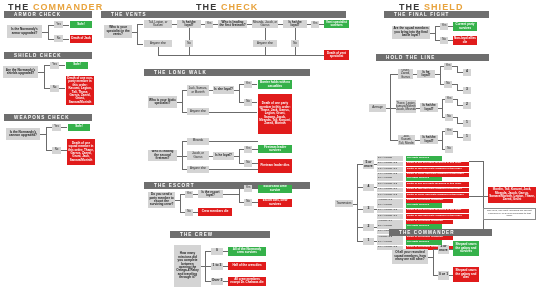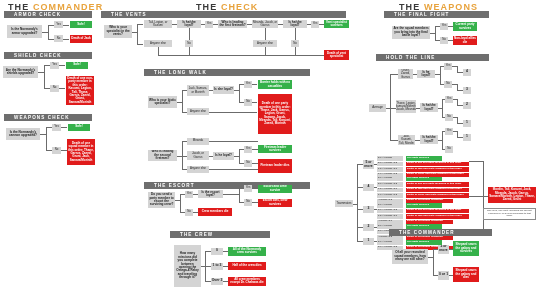--- a/index.html
+++ b/index.html
@@ -39,21 +39,21 @@
   .lnh{height:0.5px;}
   .lnv{width:0.5px;}
 </style>
 </head>
 <body>
 
 <div class="page">
 
   <div class="coltitle" style="left:8px;top:2px;"><span>THE </span><span class="hl">COMMANDER</span></div>
   <div class="coltitle" style="left:196px;top:2px;"><span>THE </span><span class="hl">CHECK</span></div>
-  <div class="coltitle" style="left:399px;top:2px;"><span>THE </span><span class="hl">WEAPONS</span></div>
+  <div class="coltitle" style="left:399px;top:2px;"><span>THE </span><span class="hl">SHIELD</span></div>
 
   <div class="secbar" style="left:4px;top:11px;width:88px;">ARMOR CHECK</div>
   <div class="node q" style="left:7px;top:25px;width:35px;height:13px;">Is the Normandy's armor upgraded?</div>
   <div class="ln lnh" style="left:42px;top:31.5px;width:6px;"></div>
   <div class="ln lnv" style="left:48px;top:24.5px;height:14px;"></div>
   <div class="ln lnh" style="left:48px;top:24.5px;width:6px;"></div>
   <div class="ln lnh" style="left:48px;top:38.5px;width:6px;"></div>
   <div class="node yn" style="left:54px;top:21px;width:9px;height:7px;">Yes</div>
   <div class="node yn" style="left:54px;top:35px;width:9px;height:7px;">No</div>
   <div class="ln lnh" style="left:63px;top:24.5px;width:6px;"></div>

